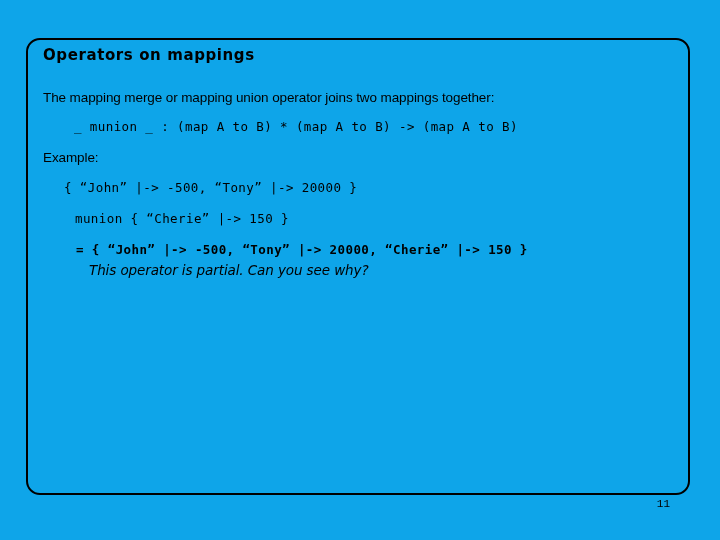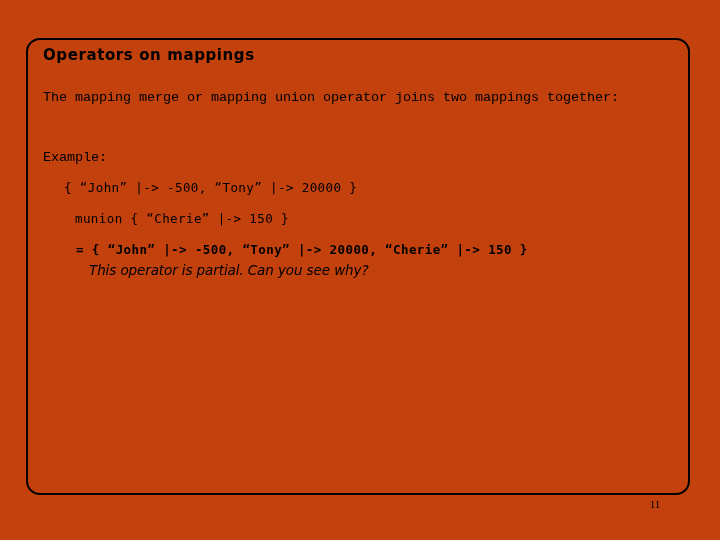--- a/index.html
+++ b/index.html
@@ -12,21 +12,21 @@
     height: 540px;
     overflow: hidden;
     font-family: "Liberation Sans", sans-serif;
     color: #000000;
   }
 
   #slide {
     position: relative;
     width: 720px;
     height: 540px;
-    background: #c2410c;
+    background: #0ea5e9;
   }
 
   
   .slide-frame {
     position: absolute;
     left: 26px;
     top: 38px;
     width: 664px;
     height: 457px;
     box-sizing: border-box;
@@ -52,21 +52,21 @@
     font-family: "DejaVu Sans", sans-serif;
     font-size: 15px;
     font-weight: bold;
     letter-spacing: 0.6px;
     color: #000000;
     white-space: nowrap;
   }
 
   .body-line {
     position: absolute;
-    font-family: Liberation Mono, monospace;
+    font-family: Liberation Sans, sans-serif;
     font-size: 13.5px;
     color: #000000;
     white-space: nowrap;
     letter-spacing: -0.1px;
   }
 
   .mono-line {
     position: absolute;
     font-family: "DejaVu Sans Mono", monospace;
     font-size: 12.5px;
@@ -84,22 +84,22 @@
     white-space: nowrap;
     letter-spacing: -0.1px;
     margin-left: 46px;
   }
 
   .page-number {
     position: absolute;
     left: 640px;
     top: 498px;
     width: 30px;
-    text-align: center;
-    font-family: Liberation Serif, serif;
+    text-align: right;
+    font-family: Liberation Mono, monospace;
     font-size: 11px;
     color: #000000;
   }
 
   
   #line-intro     { left: 17px;  top: 52px; }
   #line-signature { left: 48px;  top: 81px; }
   #line-example   { left: 17px;  top: 112px; }
   #line-map1      { left: 38px;  top: 142px; }
   #line-munion    { left: 49px;  top: 173px; }
@@ -112,20 +112,21 @@
 <div id="slide">
 
   <div class="slide-frame"></div>
 
   <div class="content">
 
     <div class="slide-title">Operators on mappings</div>
 
     <div class="body-line" id="line-intro">The mapping merge or mapping union operator joins two mappings together:</div>
 
+    <div class="mono-line" id="line-signature">_ munion _ : (map A to B) * (map A to B) -&gt; (map A to B)</div>
 
     <div class="body-line" id="line-example">Example:</div>
 
     <div class="mono-line" id="line-map1">{ “John” |-&gt; -500, “Tony” |-&gt; 20000 }</div>
 
     <div class="mono-line" id="line-munion">munion { “Cherie” |-&gt; 150 }</div>
 
     <div class="mono-line" id="line-result">= { “John” |-&gt; -500, “Tony” |-&gt; 20000, “Cherie” |-&gt; 150 }</div>
 
     <div class="italic-line" id="line-partial">This operator is partial. Can you see why?</div>

